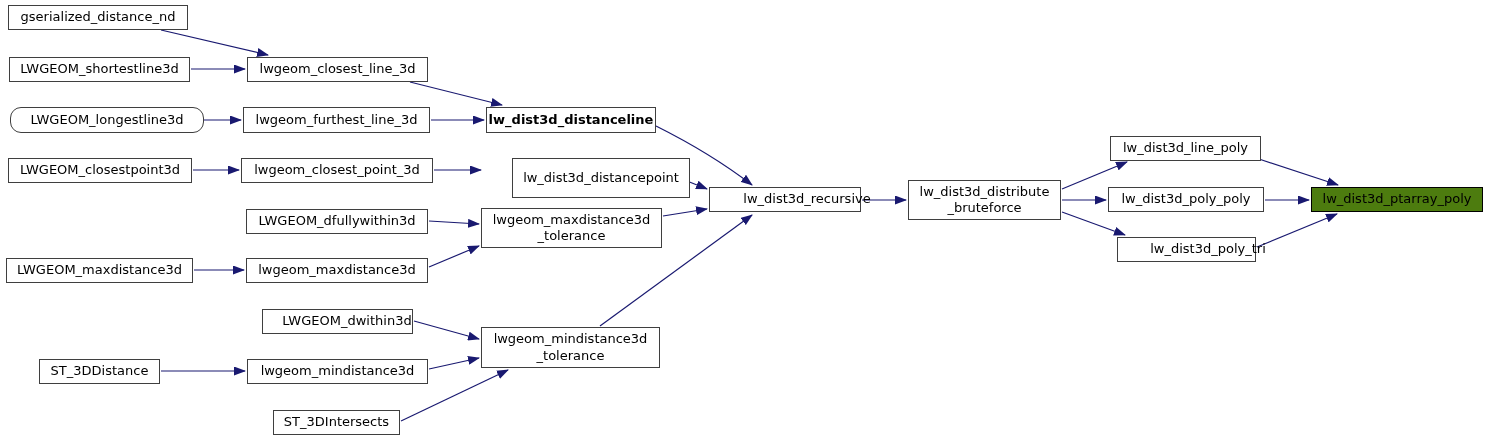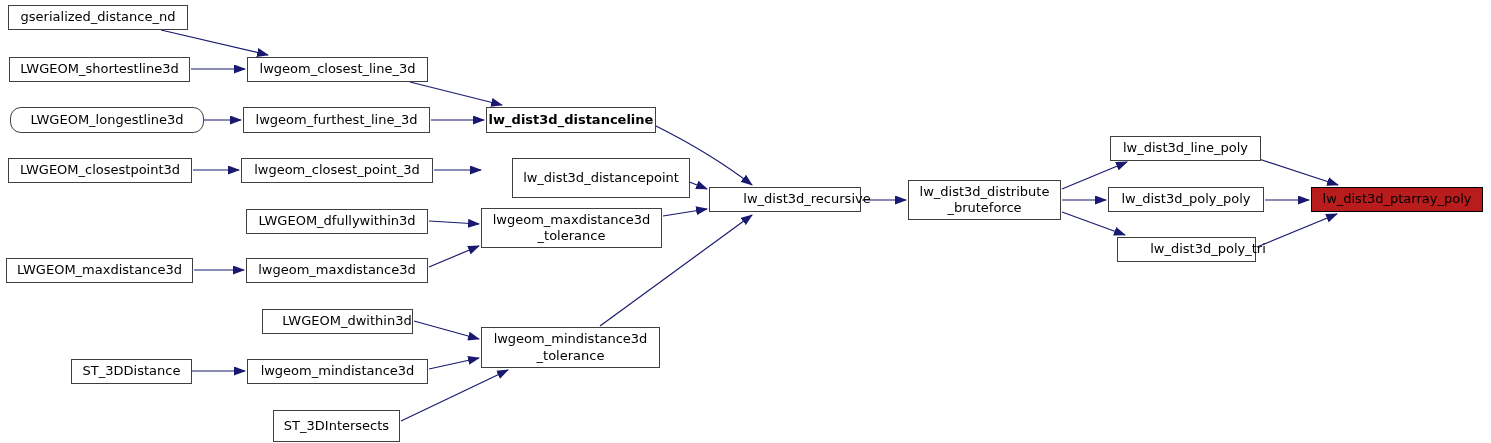--- a/index.html
+++ b/index.html
@@ -22,21 +22,21 @@
     font-size: 13px;
     line-height: 1.25;
     display: flex;
     align-items: center;
     justify-content: center;
     text-align: center;
     white-space: pre-line;
     cursor: pointer;
   }
   .node.highlight {
-    background: #b91c1c;
+    background: #4d7c0f;
     border: 1.5px solid #000000;
     cursor: default;
   }
 </style>
 </head>
 <body>
 
 <div class="canvas">
 
   <svg class="edges" width="1491" height="443" viewBox="0 0 1491 443">
@@ -82,23 +82,23 @@
   <div class="node" style="left:241px; top:158px; width:192px; height:25px;">lwgeom_closest_point_3d</div>
   <div class="node" style="left:483px; top:158px; width:178px; height:40px;margin-left:29px;">lw_dist3d_distancepoint</div>
   <div class="node" style="left:246px; top:209px; width:182px; height:25px;text-align:right;">LWGEOM_dfullywithin3d</div>
   <div class="node" style="left:481px; top:208px; width:181px; height:40px;">lwgeom_maxdistance3d
 _tolerance</div>
   <div class="node" style="left:6px;   top:258px; width:187px; height:25px;">LWGEOM_maxdistance3d</div>
   <div class="node" style="left:246px; top:258px; width:182px; height:25px;">lwgeom_maxdistance3d</div>
   <div class="node" style="left:262px; top:309px; width:151px; height:25px;padding-left:19px;">LWGEOM_dwithin3d</div>
   <div class="node" style="left:481px; top:327px; width:179px; height:41px;">lwgeom_mindistance3d
 _tolerance</div>
-  <div class="node" style="left:39px;  top:359px; width:121px; height:25px;margin-left:32px;">ST_3DDistance</div>
+  <div class="node" style="left:39px;  top:359px; width:121px; height:25px;">ST_3DDistance</div>
   <div class="node" style="left:247px; top:359px; width:181px; height:25px;">lwgeom_mindistance3d</div>
-  <div class="node" style="left:273px; top:410px; width:127px; height:32px;">ST_3DIntersects</div>
+  <div class="node" style="left:273px; top:410px; width:127px; height:25px;">ST_3DIntersects</div>
   <div class="node" style="left:709px; top:187px; width:152px; height:25px;padding-left:44px;">lw_dist3d_recursive</div>
   <div class="node" style="left:908px; top:180px; width:153px; height:40px;">lw_dist3d_distribute
 _bruteforce</div>
   <div class="node" style="left:1110px;top:136px; width:151px; height:25px;">lw_dist3d_line_poly</div>
   <div class="node" style="left:1108px;top:187px; width:156px; height:25px;">lw_dist3d_poly_poly</div>
   <div class="node" style="left:1117px;top:237px; width:139px; height:25px;padding-left:43px;">lw_dist3d_poly_tri</div>
   <div class="node highlight" style="left:1311px;top:187px; width:172px; height:25px;">lw_dist3d_ptarray_poly</div>
 
 </div>
 

